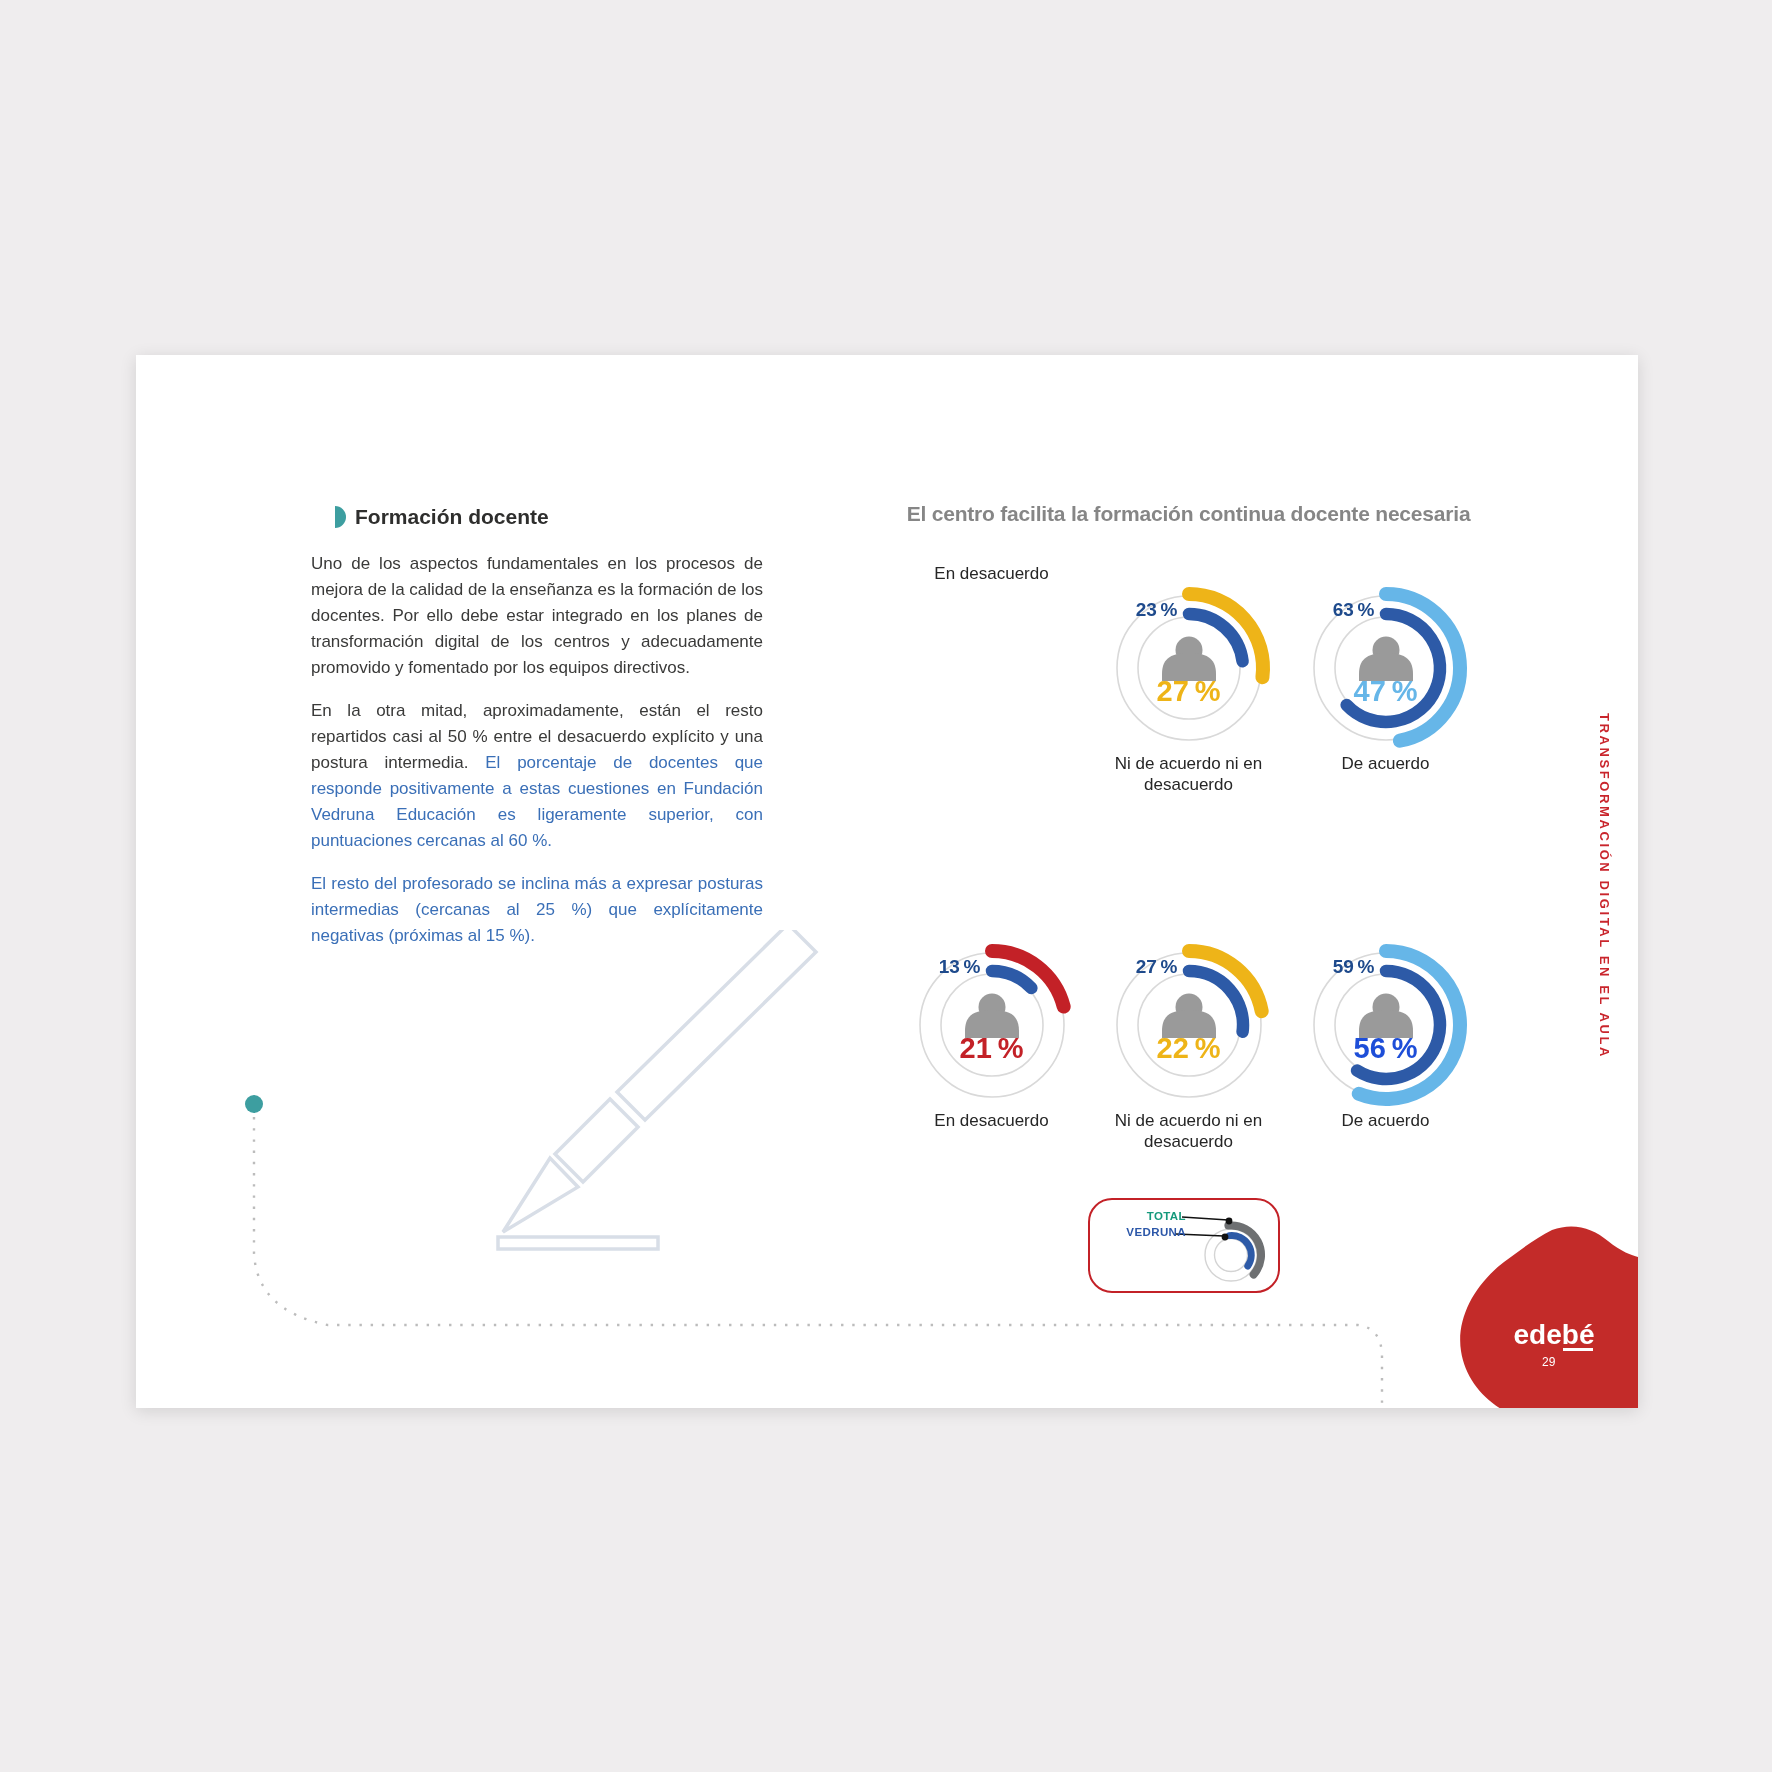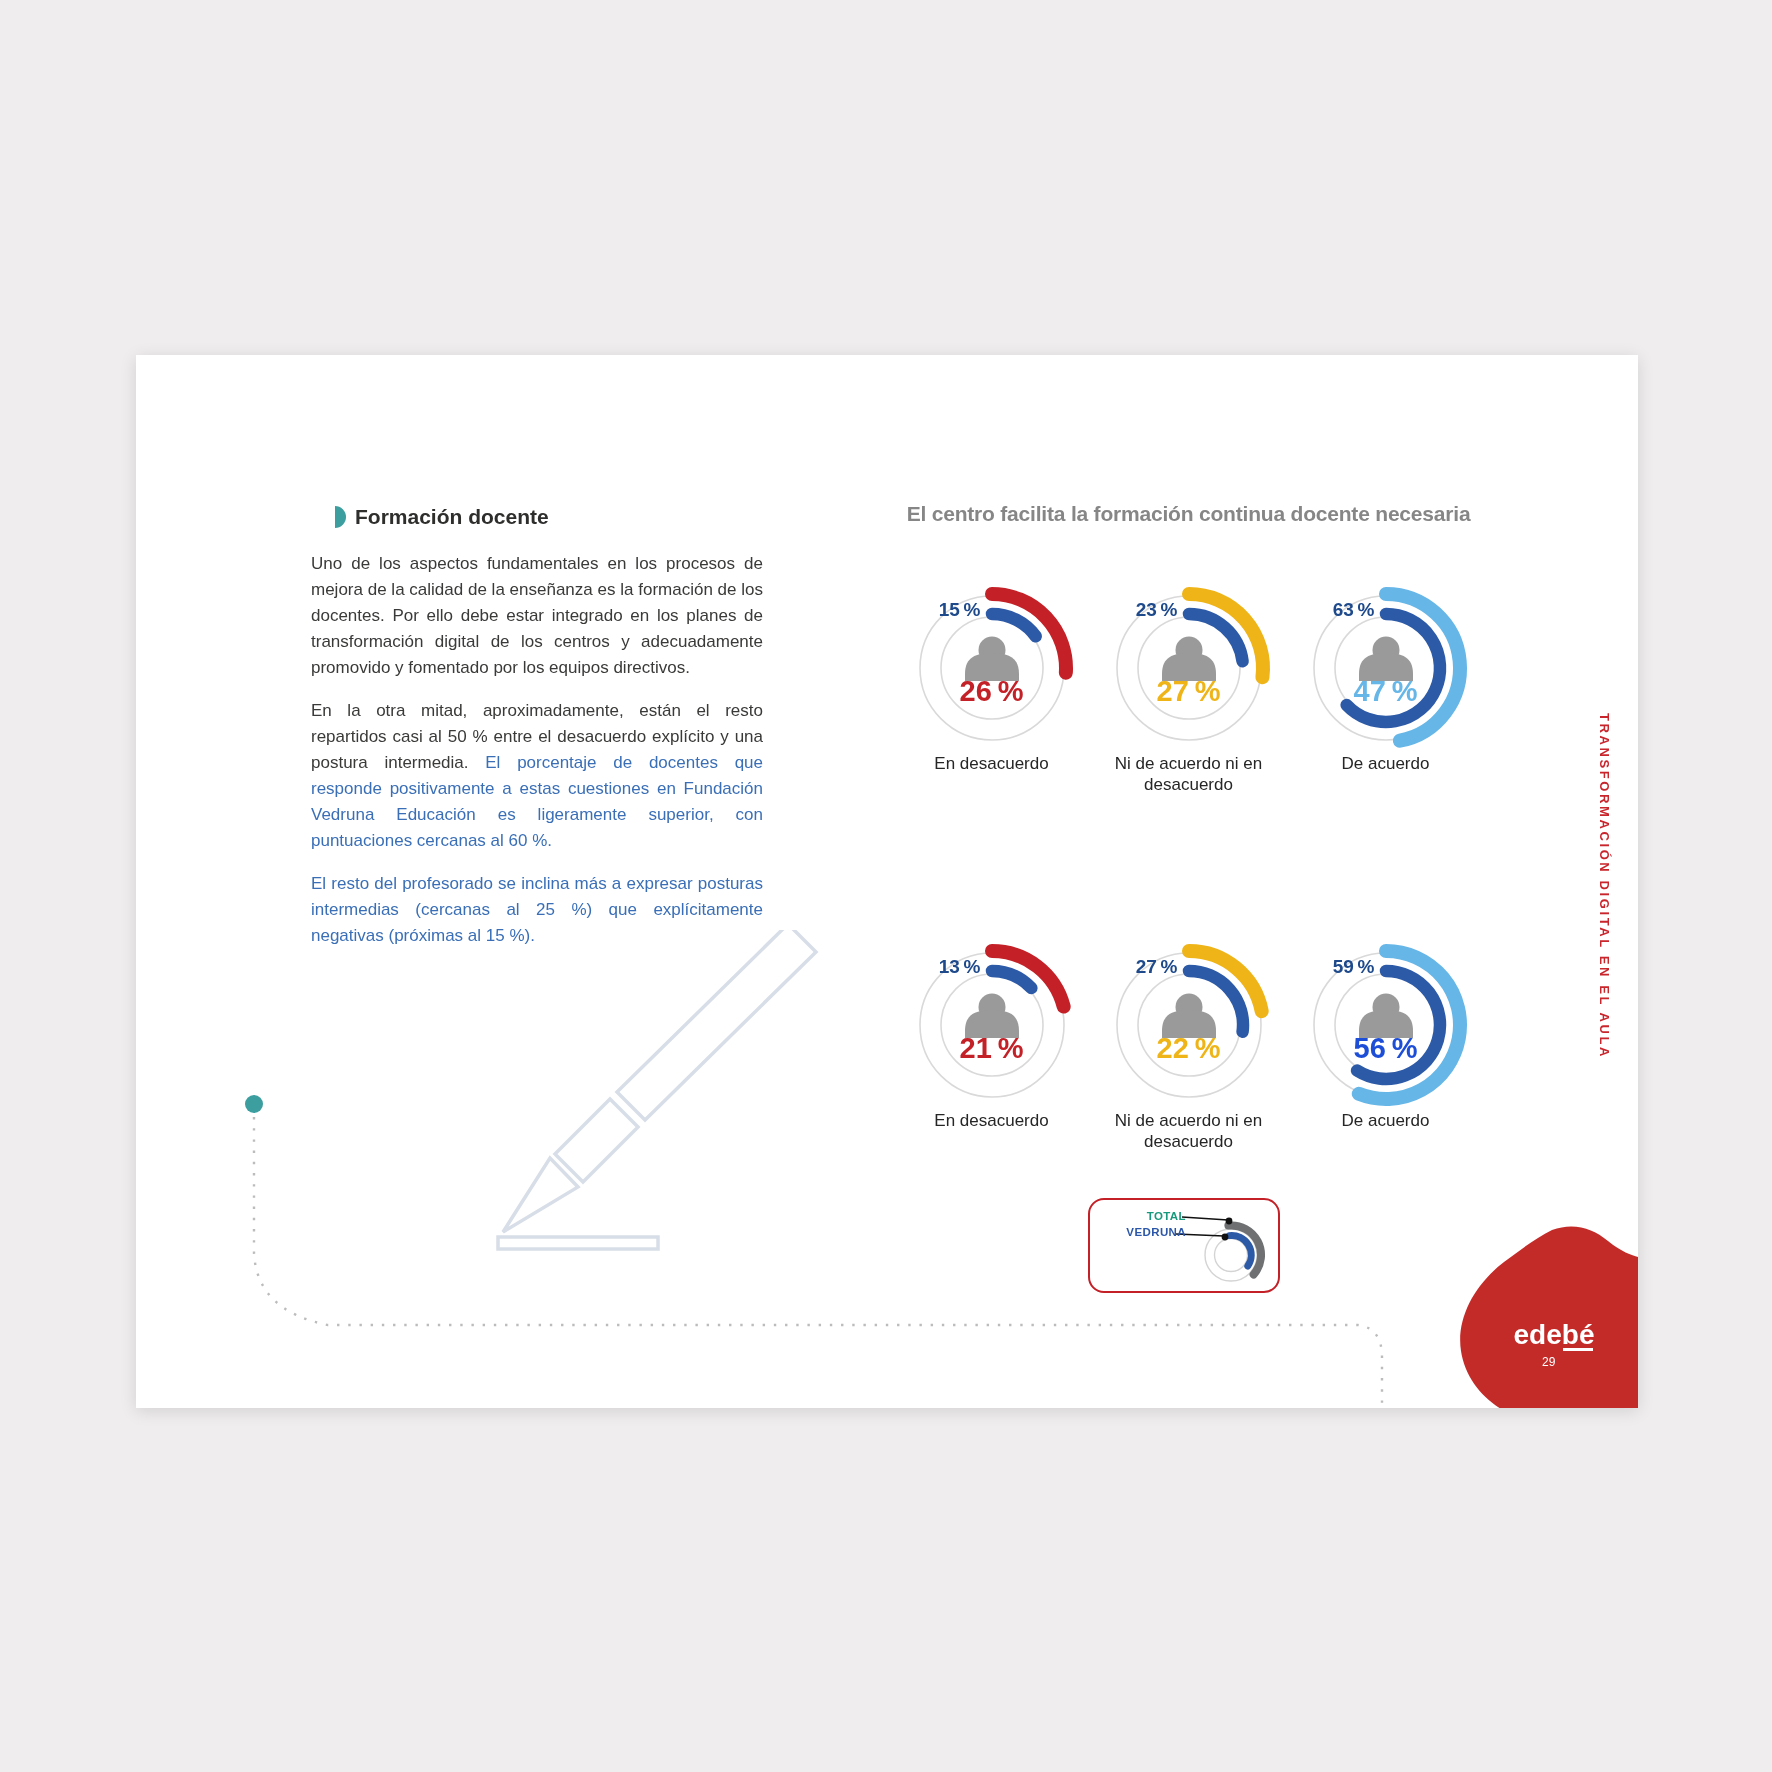--- a/index.html
+++ b/index.html
@@ -31,21 +31,21 @@
   .arc-vedruna{stroke-width:12.5px;stroke:#2d5aa7;}
   .person{fill:#9a9a9a;}
   .vedruna-label{position:absolute;left:0;top:26px;width:84px;text-align:right;
                  font-size:19px;font-weight:bold;color:#1e4a8c;}
   .total-label{position:absolute;left:0;top:102px;width:100%;text-align:center;
                font-size:29px;font-weight:bold;}
   .gauge-caption{margin-top:-10px;font-size:17px;line-height:21px;color:#262626;text-align:center;max-width:170px;}
 
   
   .legend{position:absolute;left:952px;top:843px;width:192px;height:95px;background:#fff;
-          border:2.5px solid #c32127;border-radius:16px;box-sizing:border-box;}
+          border:2.5px solid #c32127;border-radius:24px;box-sizing:border-box;}
   .legend-label{position:absolute;left:6px;width:90px;text-align:right;font-size:11.5px;
                 font-weight:bold;letter-spacing:.4px;}
   .legend-total{top:10px;color:#16997c;}
   .legend-vedruna{top:26px;color:#2c57a8;}
   .legend svg{position:absolute;left:0;top:0;}
 
   
   .deco-svg{position:absolute;left:0;top:0;pointer-events:none;}
   .teal-dot{position:absolute;left:109px;top:740px;width:18px;height:18px;border-radius:50%;background:#3d9ea0;}
   .side-vertical{position:absolute;left:1448px;top:358px;height:355px;width:28px;
@@ -70,32 +70,20 @@
         <span>Formación docente</span>
       </div>
       <p class="para">Uno de los aspectos fundamentales en los procesos de mejora de la calidad de la enseñanza es la formación de los docentes. Por ello debe estar integrado en los planes de transformación digital de los centros y adecuadamente promovido y fomentado por los equipos directivos.</p>
       <p class="para"><span>En la otra mitad, aproximadamente, están el resto repartidos casi al 50 % entre el desacuerdo explícito y una postura intermedia. </span><span class="blue">El porcentaje de docentes que responde positivamente a estas cuestiones en Fundación Vedruna Educación es ligeramente superior, con puntuaciones cercanas al 60 %.</span></p>
       <p class="para blue">El resto del profesorado se inclina más a expresar posturas intermedias (cercanas al 25 %) que explícitamente negativas (próximas al 15 %).</p>
     </div>
 
     <div class="chart-title title-1">El centro facilita la formación continua docente necesaria</div>
     <div class="gauges-row row-1">
       <div class="gauge-cell">
-        <div class="gauge">
-            <svg width="190" height="190" viewBox="0 0 190 190">
-              <circle cx="95" cy="95" r="72" class="ring"></circle>
-              <circle cx="95" cy="95" r="51" class="ring"></circle>
-              <path d="M95,21 A74,74 0 0 1 168.8539779036921,99.6464984451692" class="arc arc-total" stroke="#c32127"></path>
-              <path d="M95,41 A54,54 0 0 1 138.68691769624718,63.259596376206446" class="arc arc-vedruna"></path>
-              <circle cx="95" cy="77" r="13.5" class="person"></circle>
-              <path d="M68,108 L68,101 C68,84 79,80 95,80 C111,80 122,84 122,101 L122,108 Z" class="person"></path>
-            </svg>
-            <div class="vedruna-label">15 %</div>
-            <div class="total-label" style="color: rgb(195, 33, 39);">26 %</div>
-          </div>
         <div class="gauge-caption">En desacuerdo</div>
       </div>
       <div class="gauge-cell">
         <div class="gauge">
             <svg width="190" height="190" viewBox="0 0 190 190">
               <circle cx="95" cy="95" r="72" class="ring"></circle>
               <circle cx="95" cy="95" r="51" class="ring"></circle>
               <path d="M95,21 A74,74 0 0 1 168.41648789727137,104.27465928375852" class="arc arc-total" stroke="#eeb418"></path>
               <path d="M95,41 A54,54 0 0 1 148.57419387098182,88.23200538752756" class="arc arc-vedruna"></path>
               <circle cx="95" cy="77" r="13.5" class="person"></circle>

